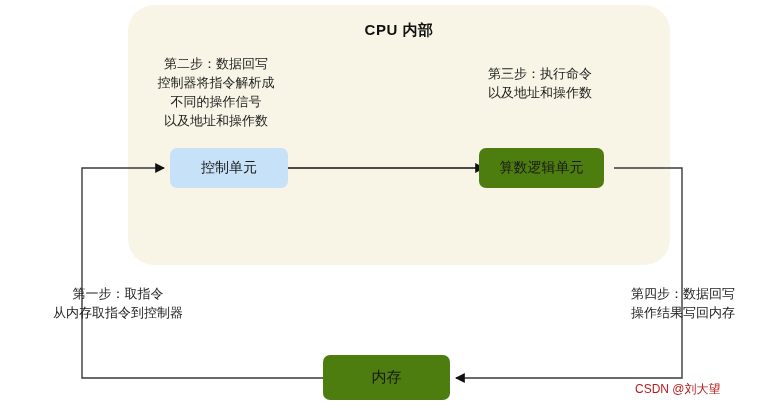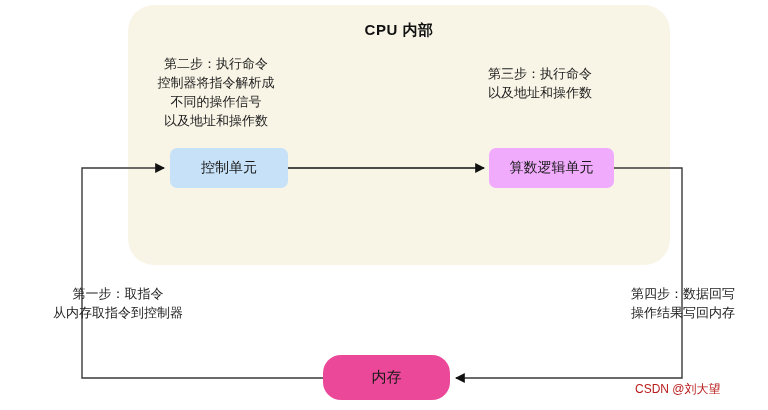--- a/index.html
+++ b/index.html
@@ -67,30 +67,29 @@
     font-size: 14px;
     color: #1a1a1a;
   }
   .unit-control {
     left: 170px; top: 148px;
     width: 118px; height: 40px;
     background: #c7e2f8;
     justify-content: center;
   }
   .unit-alu {
-    left: 489px; top: 148px;
+    left: 479px; top: 148px;
     width: 125px; height: 40px;
-    background: #f0abfc;
+    background: #4d7c0f;
   }
   .unit-memory {
     left: 323px; top: 355px;
     width: 127px; height: 45px;
-    background: #ec4899;
+    background: #4d7c0f;
     font-size: 15px;
-    border-radius: 18px;
   }
 
   
   #wires {
     position: absolute;
     left: 0; top: 0;
     width: 768px; height: 410px;
   }
 
   
@@ -120,21 +119,21 @@
     </defs>
 
     <path d="M 323 378 L 82 378 L 82 168 L 164 168" fill="none" stroke="#3a3a3a" stroke-width="1.4" marker-end="url(#arrow)"></path>
 
     <path d="M 288 168 L 484 168" fill="none" stroke="#111111" stroke-width="1.4" marker-end="url(#arrow)"></path>
 
     <path d="M 614 168 L 682 168 L 682 378 L 456 378" fill="none" stroke="#3a3a3a" stroke-width="1.4" marker-end="url(#arrow)"></path>
   </svg>
 
   <div class="note note-step2">
-    <div>第二步：执行命令</div>
+    <div>第二步：数据回写</div>
     <div>控制器将指令解析成</div>
     <div>不同的操作信号</div>
     <div>以及地址和操作数</div>
   </div>
 
   <div class="note note-step3">
     <div>第三步：执行命令</div>
     <div>以及地址和操作数</div>
   </div>
 

